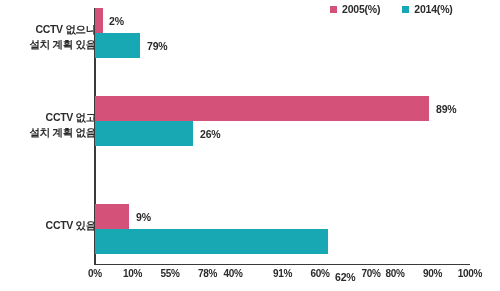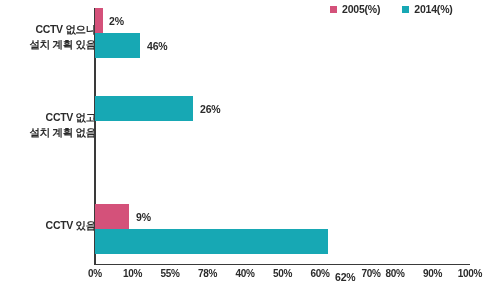--- a/index.html
+++ b/index.html
@@ -165,25 +165,29 @@
     <div class="axis-y"></div>
     <div class="axis-x"></div>
 
     <div class="group" style="top:0px;">
       <div class="bar-row">
         <div class="bar" style="width:7.5px;background:#d4517a"></div>
         <div class="bar-value" style="left:14px;">2%</div>
       </div>
       <div class="bar-row">
         <div class="bar" style="width:45px;background:#17a8b4"></div>
-        <div class="bar-value" style="left:52px;">46%</div>
+        <div class="bar-value" style="left:52px;">79%</div>
       </div>
     </div>
 
     <div class="group" style="top:88px;">
+      <div class="bar-row">
+        <div class="bar" style="width:334px;background:#d4517a"></div>
+        <div class="bar-value" style="left:341px;">89%</div>
+      </div>
       <div class="bar-row">
         <div class="bar" style="width:97.5px;background:#17a8b4"></div>
         <div class="bar-value" style="left:105px;">26%</div>
       </div>
     </div>
 
     <div class="group" style="top:196px;">
       <div class="bar-row">
         <div class="bar" style="width:34px;background:#d4517a"></div>
         <div class="bar-value" style="left:41px;">9%</div>
@@ -193,22 +197,22 @@
         <div class="bar-value" style="left:240px;margin-top:35px;">62%</div>
       </div>
     </div>
   </div>
 
   <div class="xticks">
     <span class="xtick" style="left:0px;">0%</span>
     <span class="xtick" style="left:37.5px;">10%</span>
     <span class="xtick" style="left:75px;">55%</span>
     <span class="xtick" style="left:112.5px;">78%</span>
-    <span class="xtick" style="left:150px;text-align:right;">40%</span>
-    <span class="xtick" style="left:187.5px;">50%</span>
+    <span class="xtick" style="left:138px;text-align:right;">40%</span>
+    <span class="xtick" style="left:187.5px;">91%</span>
     <span class="xtick" style="left:225px;">60%</span>
     <span class="xtick" style="left:276px;">70%</span>
     <span class="xtick" style="left:300px;">80%</span>
     <span class="xtick" style="left:337.5px;">90%</span>
     <span class="xtick" style="left:375px;">100%</span>
   </div>
 
 </div>
 
 </body></html>

